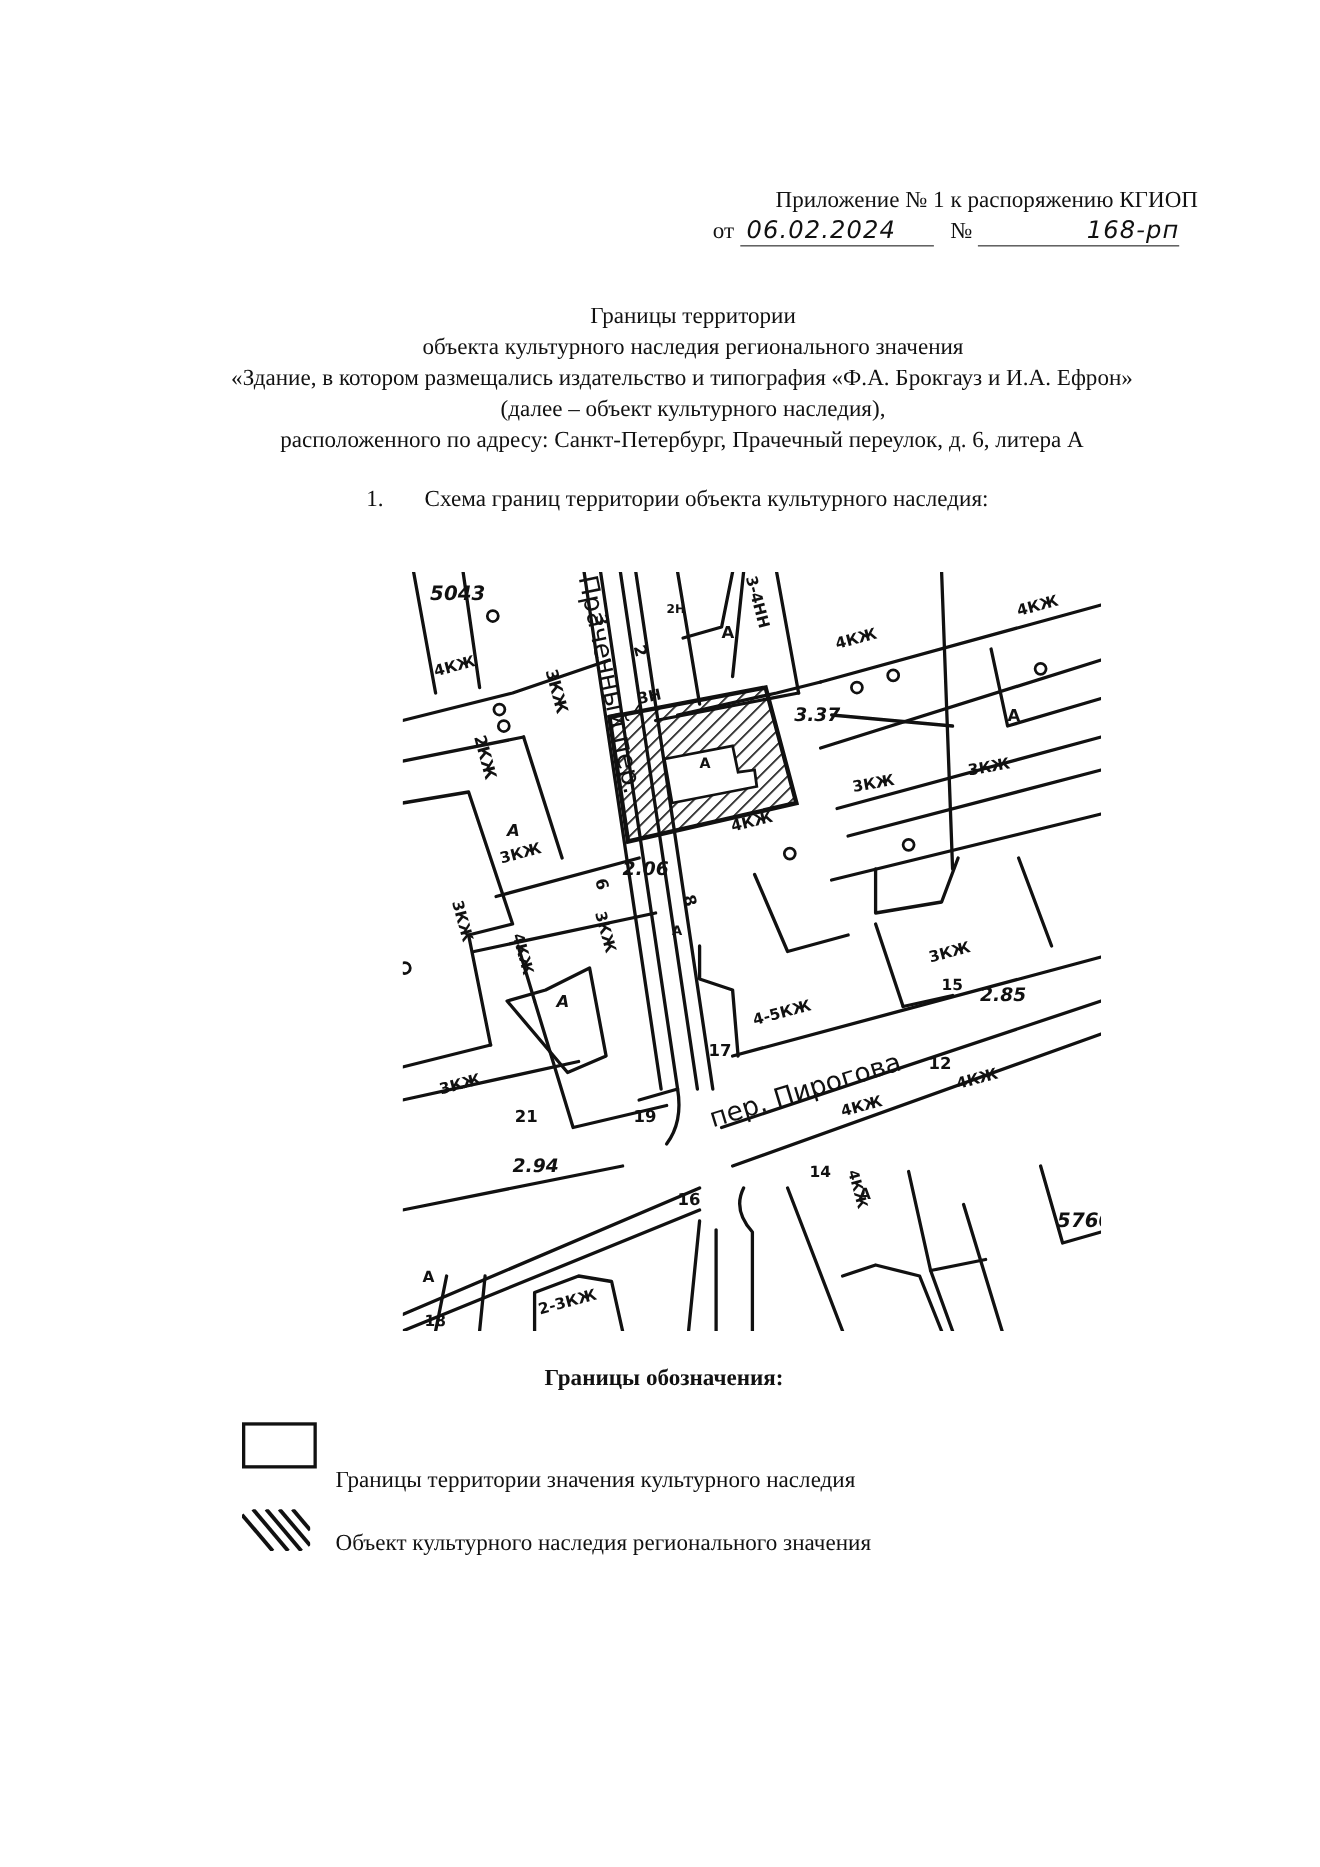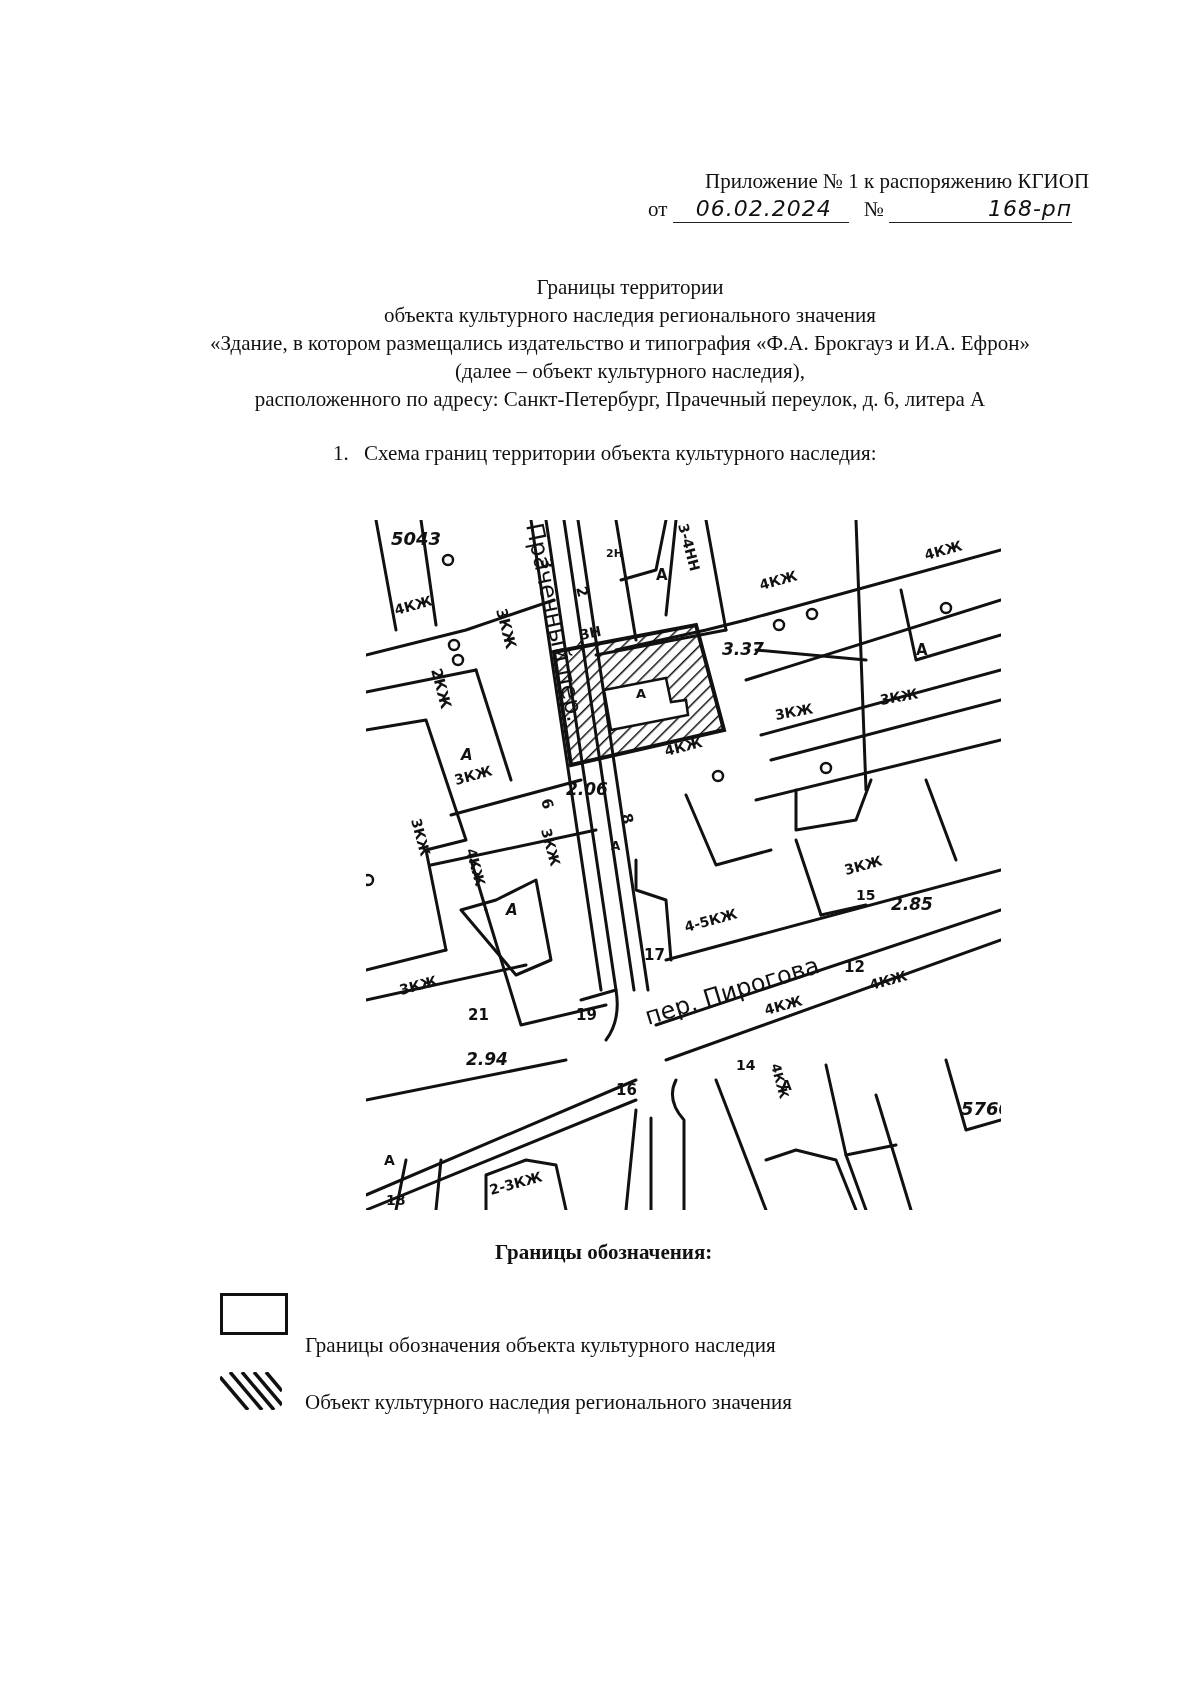--- a/index.html
+++ b/index.html
@@ -16,34 +16,34 @@
   .streetlbl { font-family: "DejaVu Sans", sans-serif; fill: #111; }
   .legend-title { font-weight: bold; font-size: 21px; }
   .legend-text { font-size: 21px; }
 </style>
 </head>
 <body>
 
 <div class="abs hdr" style="left:705px; top:168px;">Приложение № 1 к распоряжению КГИОП</div>
 <div class="abs hdr" style="left:648px; top:196px; white-space:nowrap;">
   <span>от</span>
-  <span class="uline hand" style="width:170px; text-align:center; padding-left:6px;">06.02.2024</span>
+  <span class="uline hand" style="width:170px; text-align:left; padding-left:6px;">06.02.2024</span>
   <span style="margin-left:10px;">№</span>
   <span class="uline hand" style="width:175px; text-align:right; padding-left:8px;">168-рп</span>
 </div>
 
 <div class="title-line" style="top:274px; left:30px;">Границы территории</div>
 <div class="title-line" style="top:302px; left:30px;">объекта культурного наследия регионального значения</div>
 <div class="title-line" style="top:330px; left:20px;">«Здание, в котором размещались издательство и типография «Ф.А. Брокгауз и И.А. Ефрон»</div>
 <div class="title-line" style="top:358px; left:30px;">(далее – объект культурного наследия),</div>
 <div class="title-line" style="top:386px; left:20px;">расположенного по адресу: Санкт-Петербург, Прачечный переулок, д. 6, литера А</div>
 
 <div class="abs hdr" style="left:333px; top:440px; white-space:nowrap;">
   <span>1.</span>
-  <span style="margin-left:10px;">Схема границ территории объекта культурного наследия:</span>
+  <span style="margin-left:32px;">Схема границ территории объекта культурного наследия:</span>
 </div>
 
 <div class="map-wrap">
   <svg viewBox="0 0 635 690" xmlns="http://www.w3.org/2000/svg">
     <defs>
       <pattern id="hatch" patternUnits="userSpaceOnUse" width="9" height="9" patternTransform="rotate(45)">
         <line x1="0" y1="0" x2="0" y2="9" stroke="#111" stroke-width="3"></line>
       </pattern>
     </defs>
     <g fill="none" stroke="#111" stroke-width="3" stroke-linecap="round" stroke-linejoin="round">
@@ -188,21 +188,21 @@
     </g>
 
     <text class="streetlbl" x="160" y="5" font-size="24" transform="rotate(78 160 5)">Прачечный пер.</text>
     <text class="streetlbl" x="282" y="505" font-size="24" transform="rotate(-17 282 505)">пер. Пирогова</text>
   </svg>
 </div>
 
 <div class="abs legend-title" style="left:495px; top:1240px;">Границы обозначения:</div>
 
 <div class="abs" style="left:220px; top:1293px; width:68px; height:42px; border:3px solid #111; box-sizing:border-box;"></div>
-<div class="abs legend-text" style="left:305px; top:1333px;">Границы обозначения объекта культурного наследия</div>
+<div class="abs legend-text" style="left:305px; top:1333px;">Границы территории значения культурного наследия</div>
 
 <div class="abs" style="left:220px; top:1372px; width:62px; height:38px;">
   <svg width="62" height="38" viewBox="0 0 62 38">
     <g stroke="#111" stroke-width="3.5">
       <line x1="0" y1="5" x2="28" y2="38"></line>
       <line x1="10" y1="0" x2="42" y2="38"></line>
       <line x1="22" y1="0" x2="54" y2="38"></line>
       <line x1="34" y1="0" x2="62" y2="33"></line>
       <line x1="46" y1="0" x2="62" y2="19"></line>
     </g>

